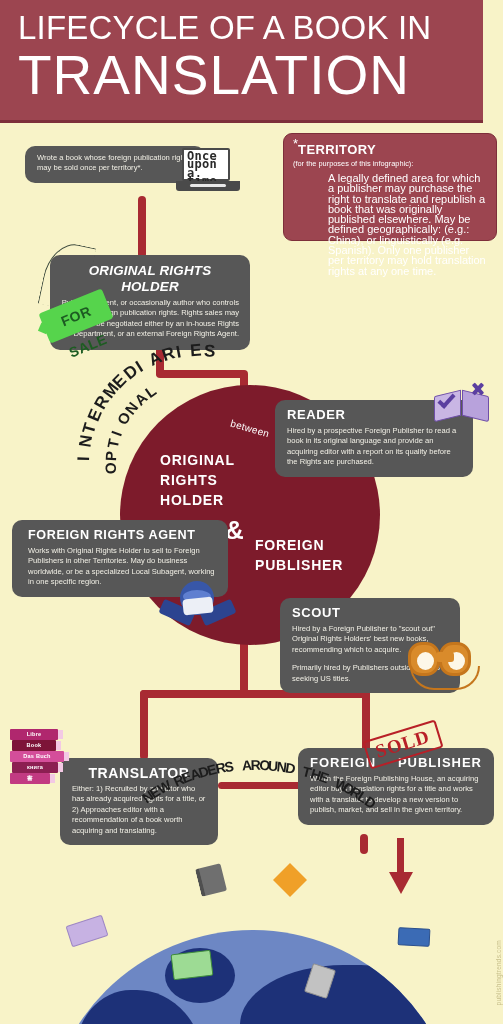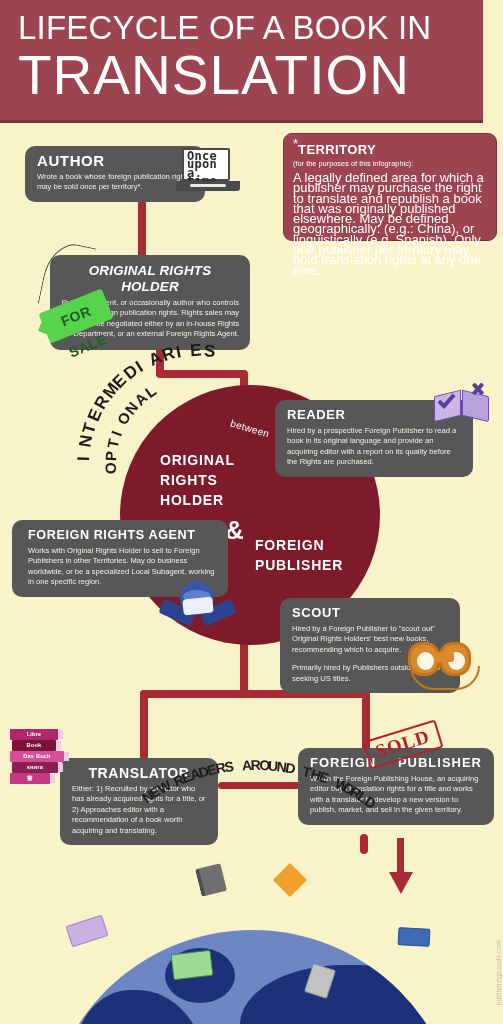--- a/index.html
+++ b/index.html
@@ -77,21 +77,21 @@
   
   #territory-panel {
     position: absolute; left: 283px; top: 133px; width: 214px; height: 108px;
     background: #9c4550; border-radius: 9px;
     border: 1px solid #7d2f3a;
     color: #fff; padding: 6px 9px;
   }
   #territory-panel .star { font-size: 13px; vertical-align: super; line-height: 6px; }
   #territory-panel .ttl { font-size: 13px; font-weight: bold; letter-spacing: .4px; }
   #territory-panel .sub { font-size: 7.4px; margin-top: 1px; margin-bottom: 5px; }
-  #territory-panel .body { font-size: 13px; line-height: 10.3px; }
+  #territory-panel .body { font-size: 11px; line-height: 10.3px; margin-left: 35px; }
 
   
   #orh-panel { left: 50px; top: 255px; width: 200px; text-align: right; padding: 8px 11px 10px 11px; }
   #orh-panel h3 { font-size: 13.4px; text-align: center; letter-spacing: .2px; font-style: italic; }
   .forsale {
     position: absolute; left: 42px; top: 300px; width: 68px; height: 32px;
     background: #56d44c; transform: rotate(-22deg);
     border-radius: 3px; z-index: 5;
   }
   .forsale span {
@@ -284,21 +284,20 @@
   <div class="conn conn-round" style="left:240px;top:370px;width:8px;height:22px;"></div>
 
   <div class="conn conn-round" style="left:240px;top:640px;width:8px;height:55px;"></div>
   <div class="conn conn-round" style="left:140px;top:690px;width:230px;height:8px;"></div>
   <div class="conn conn-round" style="left:140px;top:690px;width:8px;height:70px;"></div>
   <div class="conn conn-round" style="left:362px;top:690px;width:8px;height:62px;"></div>
   <div class="conn conn-round" style="left:218px;top:782px;width:90px;height:7px;"></div>
   <div class="conn conn-round" style="left:360px;top:834px;width:8px;height:20px;"></div>
 
   <div class="panel" id="author-panel">
-    <h3>AUTHOR</h3>
     <p>Wrote a book whose foreign publication rights may be sold once per territory*.</p>
   </div>
   <div class="laptop">
     <div class="laptop-screen">
       <span style="white-space:pre-line;">Once
 upon a
 time...</span>
     </div>
     <div class="laptop-base"></div>
   </div>

